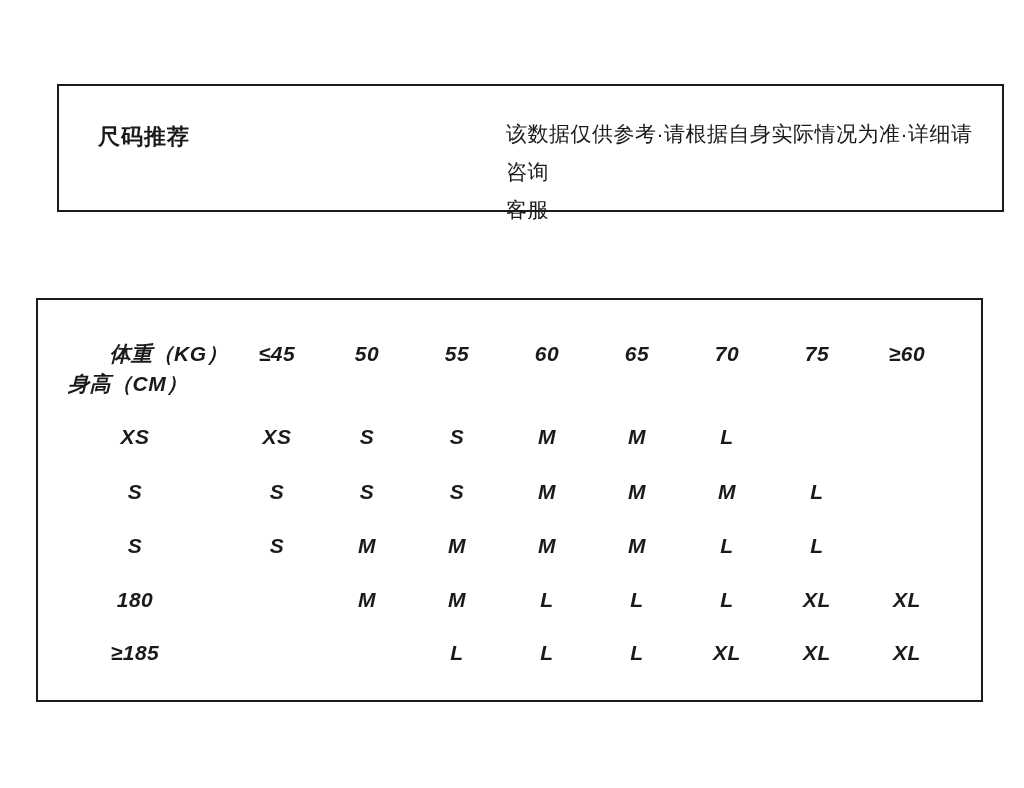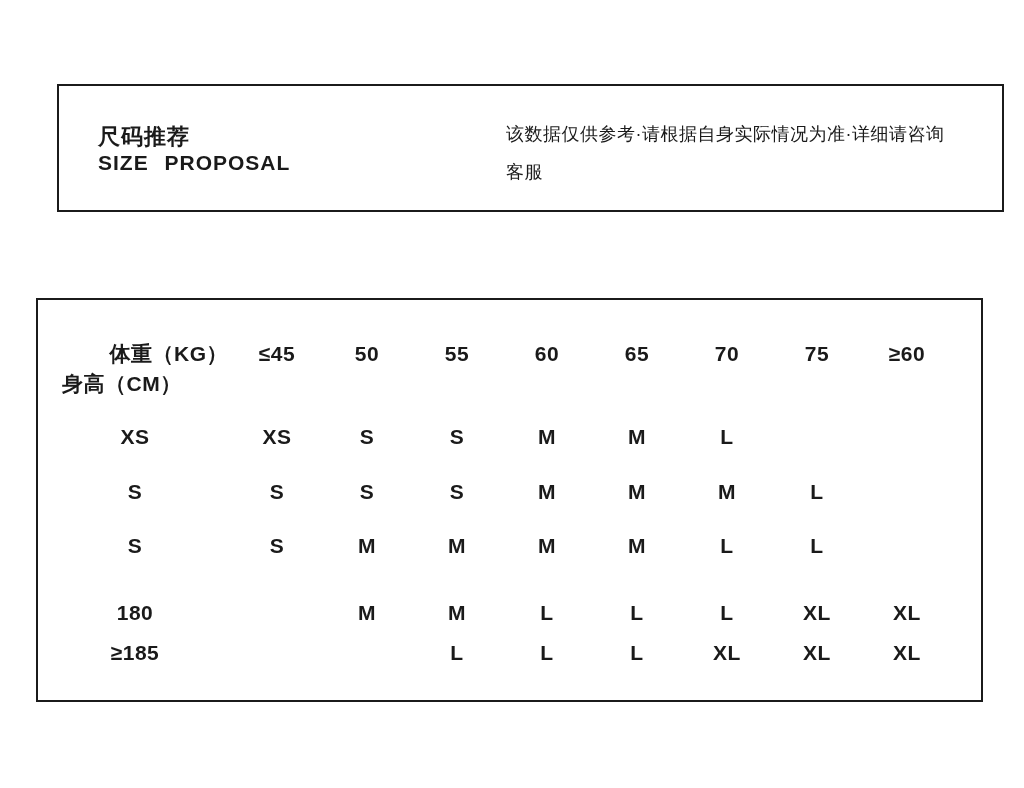--- a/index.html
+++ b/index.html
@@ -18,50 +18,50 @@
   .title-zh{
     position:absolute;left:39px;top:36px;
     font-size:22px;font-weight:bold;letter-spacing:1px;
   }
   .title-en{
     position:absolute;left:39px;top:65px;
     font-size:21px;font-weight:bold;letter-spacing:1px;word-spacing:9px;
   }
   .disclaimer{
     position:absolute;left:447px;top:29px;width:468px;
-    font-size:18px;line-height:38px;letter-spacing:0.5px;
+    font-size:21px;line-height:38px;letter-spacing:0.5px;
     white-space:pre-line;
   }
 
   
   .trow{
     position:absolute;left:0;right:29px;height:36px;
     display:grid;grid-template-columns:194px repeat(8,1fr);
     align-items:center;
+    font-style:italic;
   }
   #weights-row{top:36px;}
   #height-label-row{top:66px;}
   .data-row:nth-child(1){top:119px;}
   .data-row:nth-child(2){top:174px;}
   .data-row:nth-child(3){top:228px;}
-  .data-row:nth-child(4){top:282px;margin-top:13px;}
+  .data-row:nth-child(4){top:282px;}
   .data-row:nth-child(5){top:335px;}
 
   .cell{
     font-size:21px;font-weight:bold;text-align:center;letter-spacing:0.5px;
   }
   .corner-weight{grid-column:1;text-align:right;padding-right:4px;}
-  .corner-height{grid-column:1;text-align:left;padding-left:24px;}
+  .corner-height{grid-column:1;text-align:left;padding-left:30px;}
 </style>
 </head>
 <body>
 
 <section class="box" id="header-box">
   <div class="title-zh">尺码推荐</div>
-  <div class="title-en">SIZE PROPOSAL</div>
   <div class="disclaimer" id="disclaimer">该数据仅供参考·请根据自身实际情况为准·详细请咨询
 客服</div>
 </section>
 
 <section class="box" id="table-box">
   <div class="trow" id="weights-row">
     <div class="cell corner-weight">体重（KG）</div>
 
   <div class="cell">≤45</div>
       <div class="cell">50</div>

